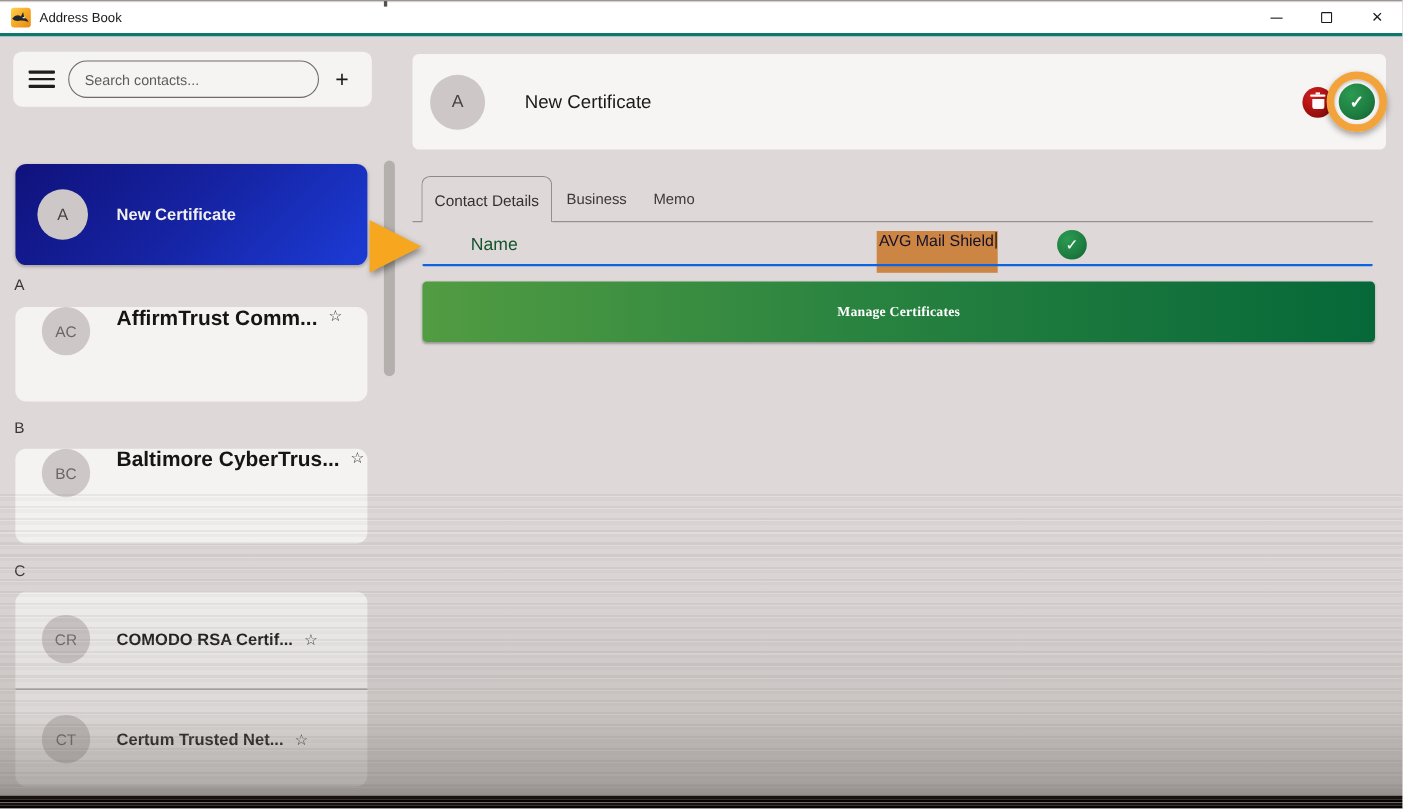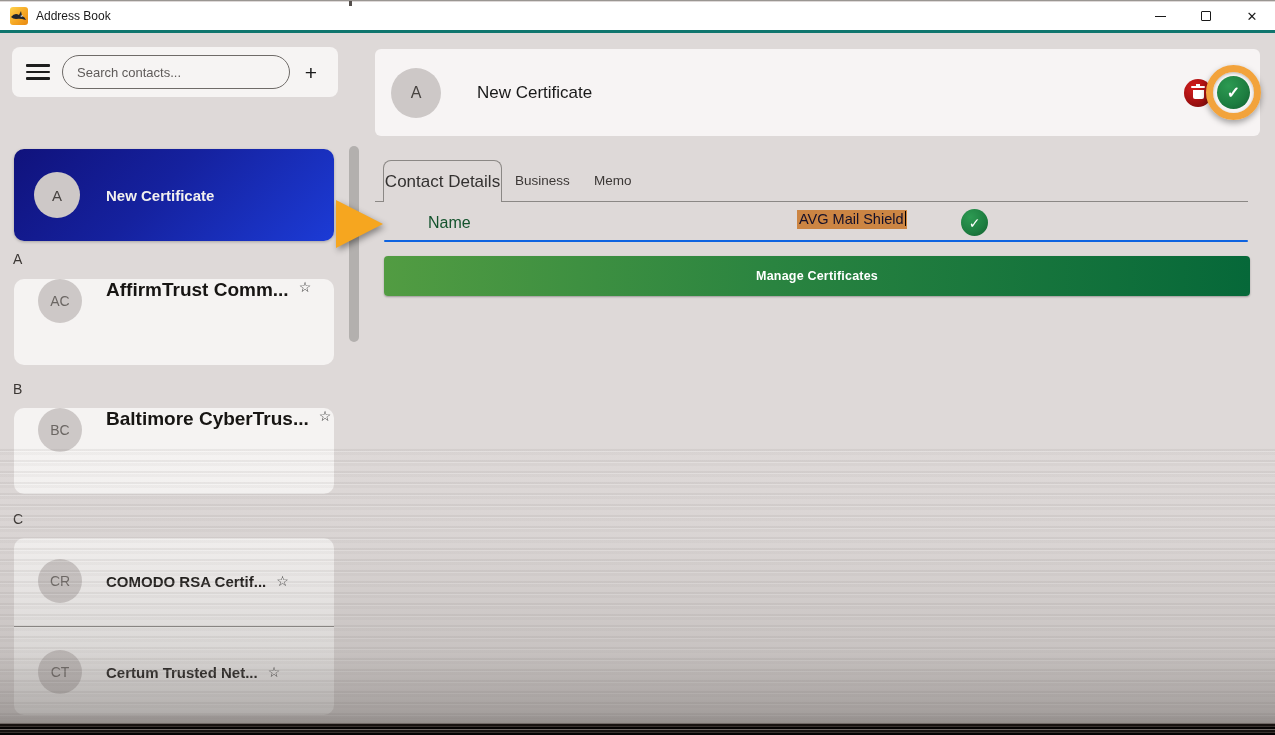--- a/index.html
+++ b/index.html
@@ -59,37 +59,37 @@
   .delete-btn { position:absolute; left:1184px; top:78px; width:28px; height:28px; border-radius:50%; border:none; cursor:pointer;
     background:radial-gradient(circle at 35% 30%,#d41d1d 0%,#a31111 55%,#6f0808 100%); display:flex; align-items:center; justify-content:center; }
   .trash { position:relative; width:11px; height:9px; background:#fff; border-radius:0 0 2px 2px; margin-top:3px; }
   .trash::before { content:""; position:absolute; left:-1.5px; top:-4px; width:14px; height:2px; background:#fff; border-radius:1px; }
   .trash::after { content:""; position:absolute; left:3.5px; top:-6px; width:4px; height:2px; background:#fff; }
   .save-btn { position:absolute; left:1217px; top:75px; width:33px; height:33px; border-radius:50%; border:none; cursor:pointer;
     background:radial-gradient(circle at 35% 30%,#2c9a52 0%,#1d7d40 60%,#125c2d 100%); color:#fff; font-size:16px; font-weight:bold; display:flex; align-items:center; justify-content:center; }
 
   .tabs { position:absolute; left:375px; top:159px; width:885px; height:42px; }
   .tab-active { position:absolute; left:8px; top:0; width:119px; height:42px; border:1px solid #8b8885; border-bottom:none; border-radius:8px 8px 0 0; background:#ded9d8;
-    display:flex; align-items:center; justify-content:center; font-size:17px; color:#333130; cursor:pointer; z-index:2; }
+    display:flex; align-items:center; justify-content:center; font-size:14px; color:#333130; cursor:pointer; z-index:2; }
   .tab-plain { position:absolute; top:0; height:41px; display:flex; align-items:center; font-size:13.5px; color:#3c3836; cursor:pointer; }
   .tab-business { left:140px; }
   .tab-memo { left:219px; }
   .tab-line-right { position:absolute; left:127px; right:12px; bottom:0; height:1px; background:#8b8885; }
   .tab-line-left { position:absolute; left:0; width:9px; bottom:0; height:1px; background:#8b8885; }
 
   .name-row { position:absolute; left:375px; top:205px; width:885px; height:36px; }
   .name-label { position:absolute; left:17px; top:8px; font-size:16px; color:#14532d;margin-left:36px; }
-  .name-value { position:absolute; left:422px; top:4px; font-size:14.5px; color:#14102a; background:#cc8543; padding:1px 1px 2px 2px; white-space:nowrap; }
+  .name-value { position:absolute; left:422px; top:4px; font-size:14.5px; color:#14102a; background:#cc8543; padding:1px 1px 20px 2px; white-space:nowrap; }
   .caret { display:inline-block; width:1.5px; height:15px; background:#000; vertical-align:-2px; margin-left:1px; }
   .name-check { position:absolute; left:586px; top:3px; width:27px; height:27px; border-radius:50%;
     background:radial-gradient(circle at 35% 30%,#2c9a52 0%,#1d7d40 60%,#125c2d 100%); color:#fff; font-size:14px; font-weight:bold; display:flex; align-items:center; justify-content:center; }
   .name-underline { position:absolute; left:9px; right:12px; bottom:0; height:2.5px; background:#0e63e0; border-radius:1px; }
 
-  .manage-btn { position:absolute; left:384px; top:255px; width:866px; height:40px; border:none; border-radius:4px; cursor:pointer;
-    background:linear-gradient(to right,#529c42 0%,#2a8440 45%,#066839 100%); color:#fff; font-size:12.5px; font-weight:bold; letter-spacing:.2px; font-family:Liberation Sans, sans-serif; box-shadow:0 1px 2px rgba(0,0,0,.3); }
+  .manage-btn { position:absolute; left:384px; top:255px; width:866px; height:55px; border:none; border-radius:4px; cursor:pointer;
+    background:linear-gradient(to right,#529c42 0%,#2a8440 45%,#066839 100%); color:#fff; font-size:12.5px; font-weight:bold; letter-spacing:.2px; font-family:Liberation Serif, serif; box-shadow:0 1px 2px rgba(0,0,0,.3); }
 
   
   .annot-arrow { position:absolute; left:336px; top:199px; width:0; height:0; z-index:30; pointer-events:none;
     border-left:47px solid #f6a61f; border-top:24px solid transparent; border-bottom:24px solid transparent;
     filter:drop-shadow(2px 3px 3px rgba(0,0,0,.4)); }
   .annot-ring { position:absolute; left:1206px; top:64px; width:55px; height:55px; border-radius:50%; border:7px solid #f2a33c; z-index:30; pointer-events:none;
     box-shadow:0 3px 6px rgba(0,0,0,.35), inset 0 1px 3px rgba(0,0,0,.25); }
 
   
   .stripe-zone { position:absolute; left:0; top:443px; width:100%; height:292px; z-index:20; pointer-events:none;

